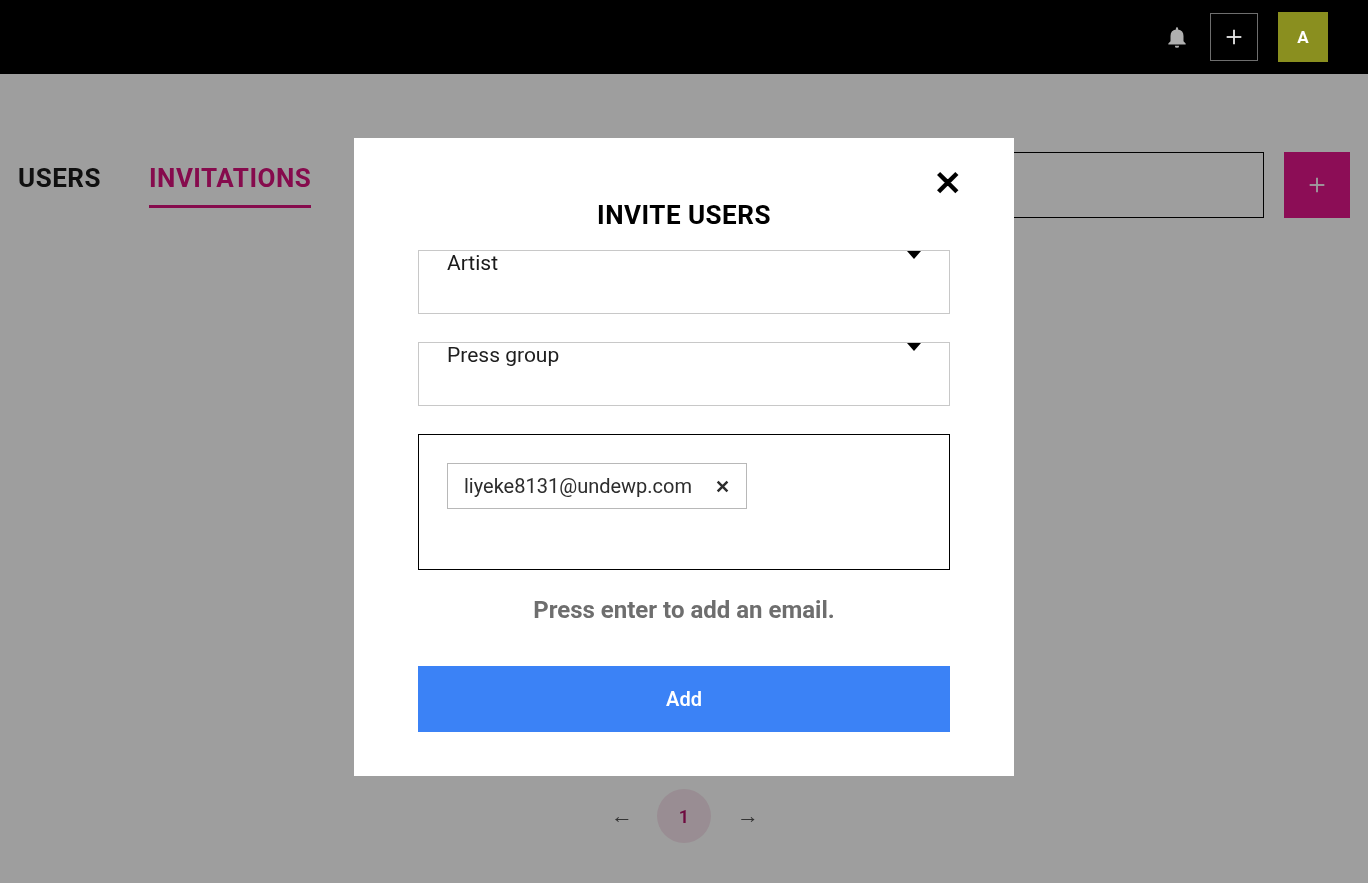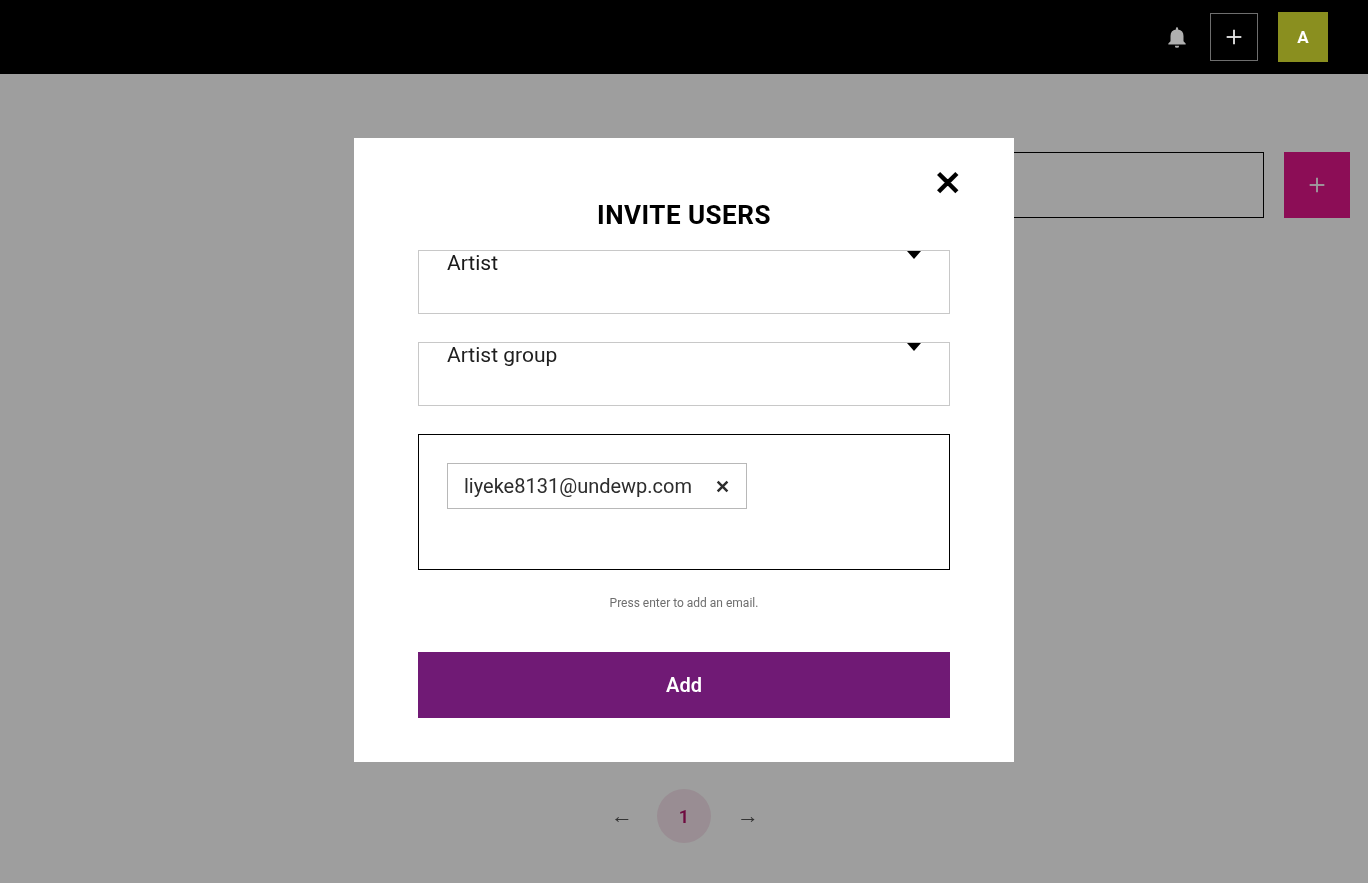--- a/index.html
+++ b/index.html
@@ -193,28 +193,29 @@
       border: 1px solid #b8b8b8;
       padding: 10px 16px;
       font-size: 20px;
       color: #2d2d2d;
     }
     .chip-x { cursor: pointer; font-size: 18px; font-weight:700; }
 
     .hint {
       text-align: center;
       color: #6e6e6e;
-      font-size: 12px;
+      font-size: 24px;
       margin-bottom: 42px;
+      font-weight: bold;
     }
 
     .primary-btn {
       width: 100%;
       height: 66px;
-      background: #701a75;
+      background: #3b82f6;
       color: #ffffff;
       font-size: 20px;
       font-weight: 600;
       display: flex;
       align-items: center;
       justify-content: center;
       cursor: pointer;
       border: none;
     }
   </style>
@@ -233,20 +234,24 @@
         <line x1="4" y1="12" x2="20" y2="12"></line>
       </svg>
   </div>
   <div class="avatar-box">
     <span>A</span>
   </div>
 </div>
 
 <div class="main">
   <div class="tab-row">
+    <div class="tabs">
+      <div class="tab">USERS</div>
+      <div class="tab active">INVITATIONS</div>
+    </div>
     <div class="spacer"></div>
     <input class="search-input" type="text" placeholder="" style="">
     <div class="add-btn">
       <svg width="22" height="22" viewBox="0 0 24 24" fill="none" stroke-width="2">
           <line x1="12" y1="4" x2="12" y2="20"></line>
           <line x1="4" y1="12" x2="20" y2="12"></line>
         </svg>
     </div>
   </div>
 
@@ -262,21 +267,21 @@
 <div class="modal">
   <div class="modal-close">✕</div>
   <div class="modal-title">INVITE USERS</div>
 
   <div class="select-box">
     <span>Artist</span>
     <span class="select-caret"></span>
   </div>
 
   <div class="select-box">
-    <span class="select-placeholder">Artist group</span>
+    <span class="select-placeholder">Press group</span>
     <span class="select-caret"></span>
   </div>
 
   <div class="email-box">
     <span class="email-chip">
       <span>liyeke8131@undewp.com</span>
       <span class="chip-x">✕</span>
     </span>
   </div>
 

